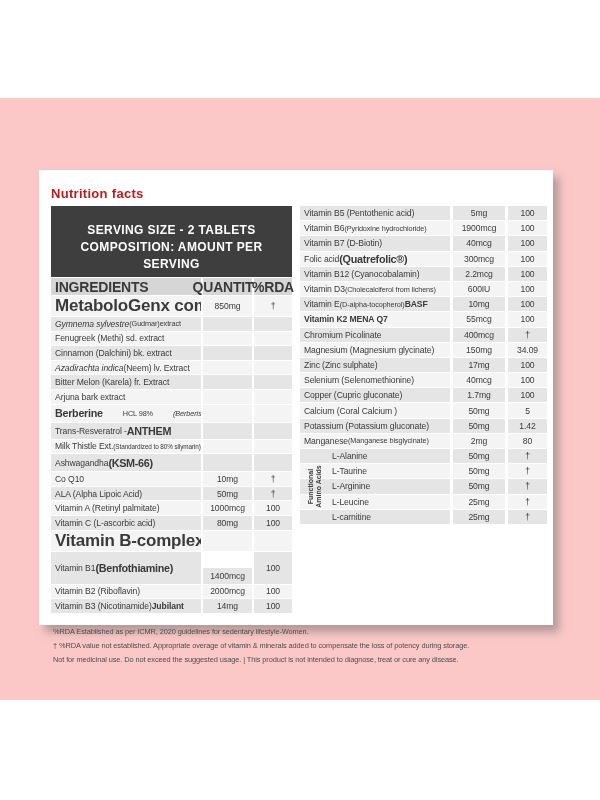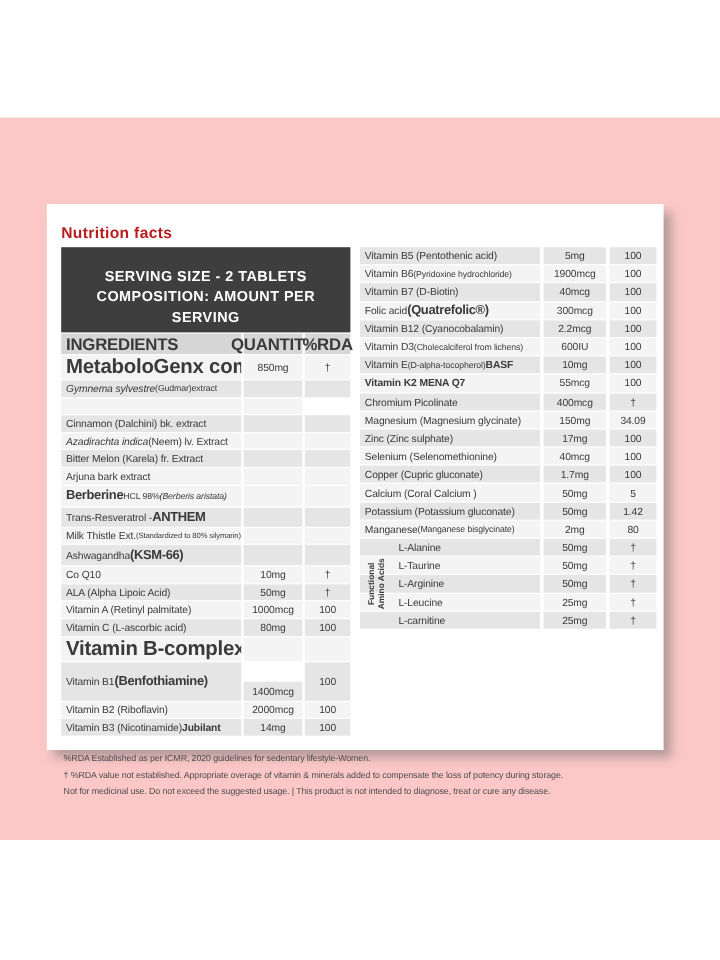--- a/index.html
+++ b/index.html
@@ -107,20 +107,23 @@
           <div class="row lrow g">
             <span class="cell c-name">
               <span class="st-i">Gymnema sylvestre</span>
               <span class="st-sm"> (Gudmar) </span>
               <span class="st-sm">extract</span>
             </span>
             <span class="cell c-qty"></span>
             <span class="cell c-rda"></span>
           </div>
           <div class="row lrow l">
+            <span class="cell c-name">
+              <span>Fenugreek (Methi) sd. extract</span>
+            </span>
             <span class="cell c-qty"></span>
             <span class="cell c-rda"></span>
           </div>
           <div class="row lrow g">
             <span class="cell c-name">
               <span>Cinnamon (Dalchini) bk. extract</span>
             </span>
             <span class="cell c-qty"></span>
             <span class="cell c-rda"></span>
           </div>
@@ -140,21 +143,21 @@
             <span class="cell c-rda"></span>
           </div>
           <div class="row lrow l">
             <span class="cell c-name">
               <span>Arjuna bark extract</span>
             </span>
             <span class="cell c-qty"></span>
             <span class="cell c-rda"></span>
           </div>
           <div class="row lrow l" style="min-height: 17px;">
-            <span class="cell c-name" style="min-height: 17px;">
+            <span class="cell c-name" style="min-height: 17px; gap: 20px;">
               <span class="st-blg">Berberine</span>
               <span class="st-sm"> HCL 98% </span>
               <span class="st-ism">(Berberis aristata)</span>
             </span>
             <span class="cell c-qty" style="min-height: 17px;"></span>
             <span class="cell c-rda" style="min-height: 17px;"></span>
           </div>
           <div class="row lrow g" style="min-height: 16px;">
             <span class="cell c-name" style="min-height: 16px;">
               <span>Trans-Resveratrol - </span>

